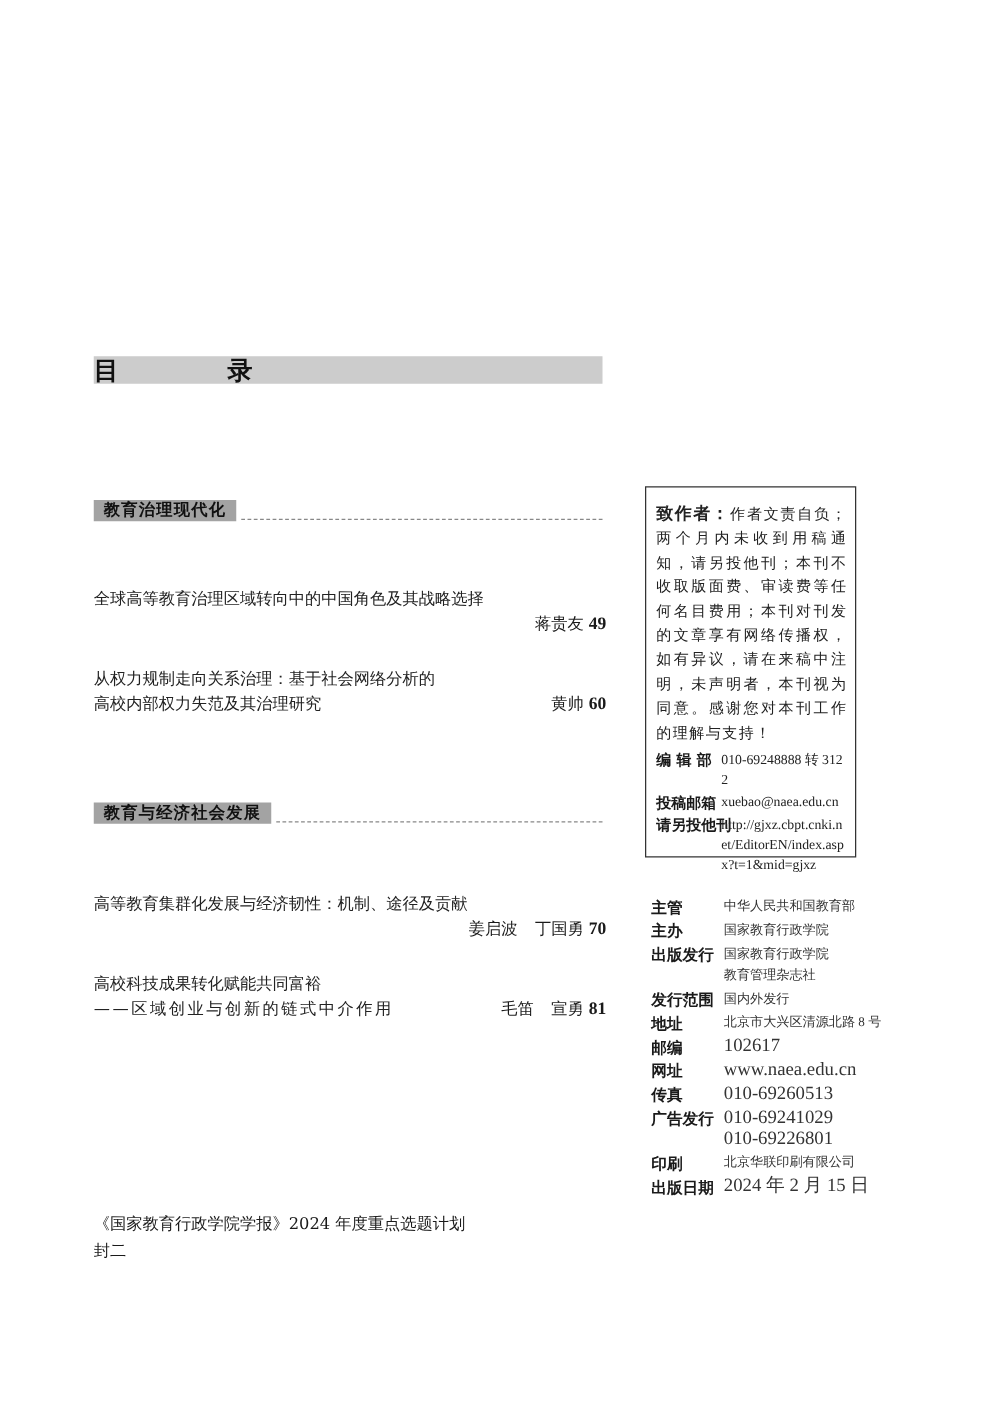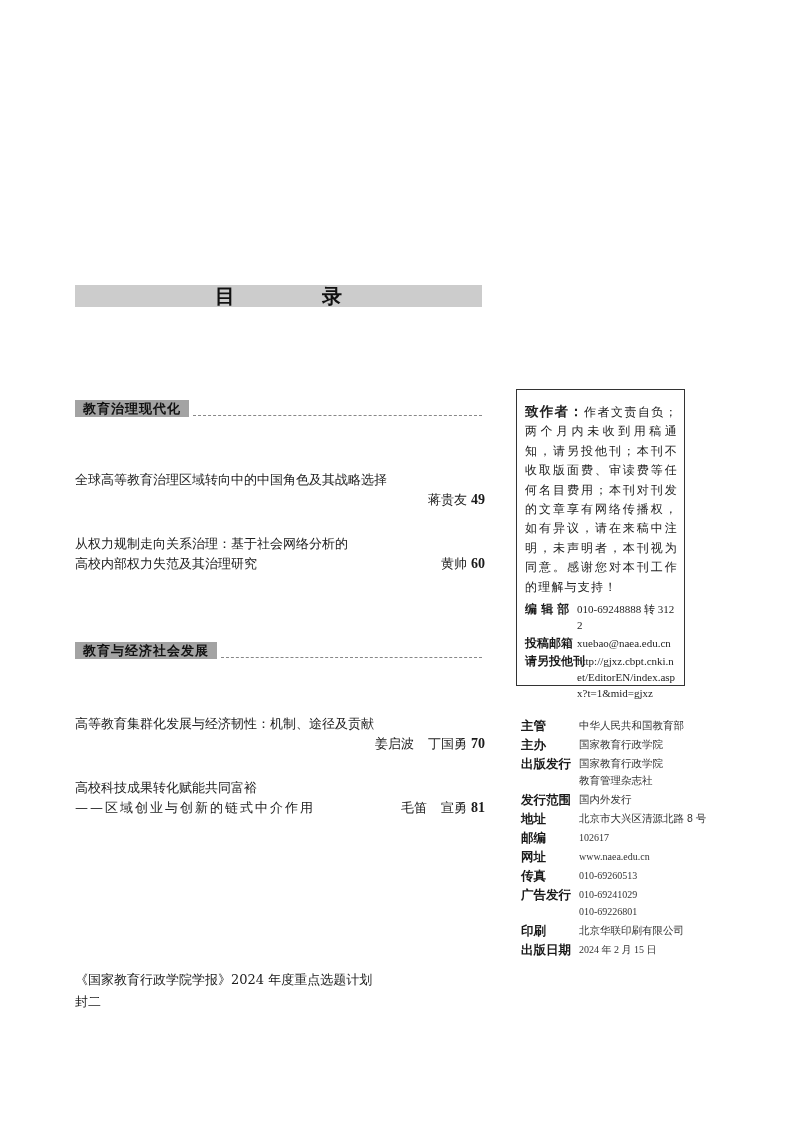--- a/index.html
+++ b/index.html
@@ -3,21 +3,21 @@
 <meta charset="utf-8">
 <style>
   html, body { margin: 0; padding: 0; }
   body {
     width: 800px; height: 1131px; background: #ffffff; position: relative;
     font-family: "DejaVu Serif", "Liberation Serif", serif; color: #1a1a1a;
     overflow: hidden;
   }
   .toc-banner {
     position: absolute; left: 75px; top: 285px; width: 407px; height: 22px;
-    background: #cccccc; display: flex; justify-content: center; align-items: center;
+    background: #cccccc; display: flex; align-items: center;
   }
   .toc-banner span {
     font-family: "DejaVu Sans", sans-serif; font-weight: bold; font-size: 20px;
     letter-spacing: 40px; margin-right: -40px; color: #111;
   }
   .section-head {
     position: absolute; left: 75px; width: 407px; height: 17px;
     display: flex; align-items: flex-end;
   }
   .section-label {
@@ -62,22 +62,22 @@
   .kv { display: flex; font-size: 11px; line-height: 16px; margin-bottom: 2px; }
   .kv .k {
     width: 52px; font-family: "DejaVu Sans", sans-serif; font-weight: bold;
     font-size: 12px; flex-shrink: 0; white-space: nowrap; letter-spacing: 0;
   }
   .kv .v { font-family: "Liberation Serif", serif; font-size: 11px; color: #222; word-break: break-all; }
 
   .masthead { position: absolute; left: 521px; top: 717px; width: 200px; }
   .masthead .kv { margin-bottom: 2px; line-height: 17px; }
   .masthead .kv .k { width: 58px; font-size: 12.5px; }
-  .masthead .kv .v { font-family: Liberation Sans, sans-serif; font-size: 10.5px; color: #333; }
-  .masthead .kv .v.ser { font-family: "Liberation Serif", serif; font-size: 10px; }
+  .masthead .kv .v { font-family: Liberation Serif, serif; font-size: 10.5px; color: #333; }
+  .masthead .kv .v.ser { font-family: "Liberation Serif", serif; font-size: 15px; }
   .spaced { letter-spacing: 26px; }
 </style>
 </head>
 <body>
 
 <div class="toc-banner">
   <span>目 录</span>
 </div>
 
 <div class="section-head" style="top:400px;">

